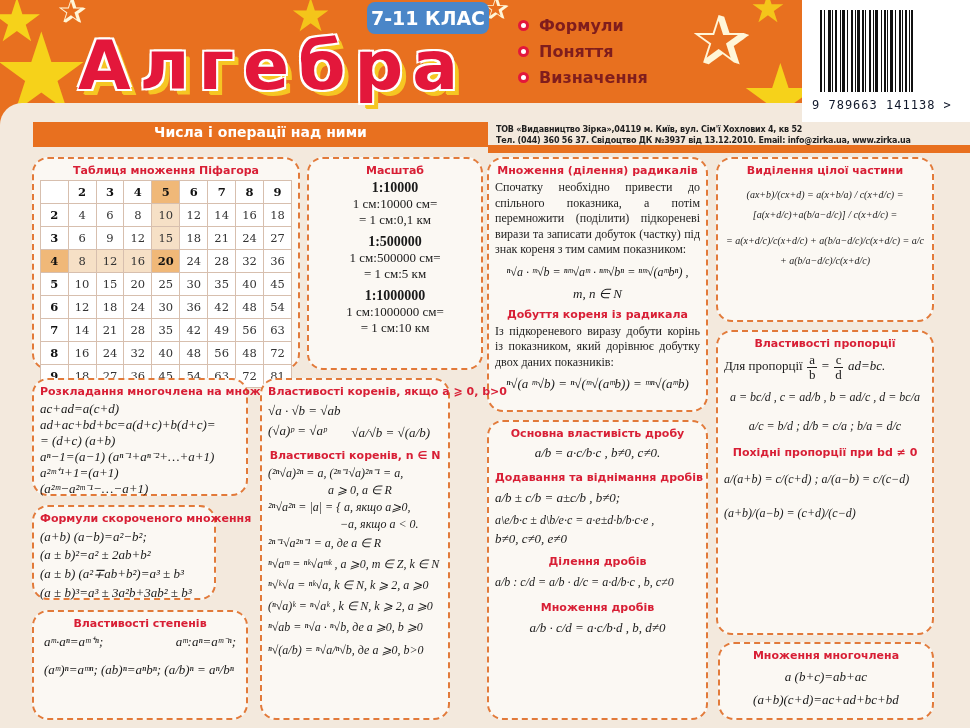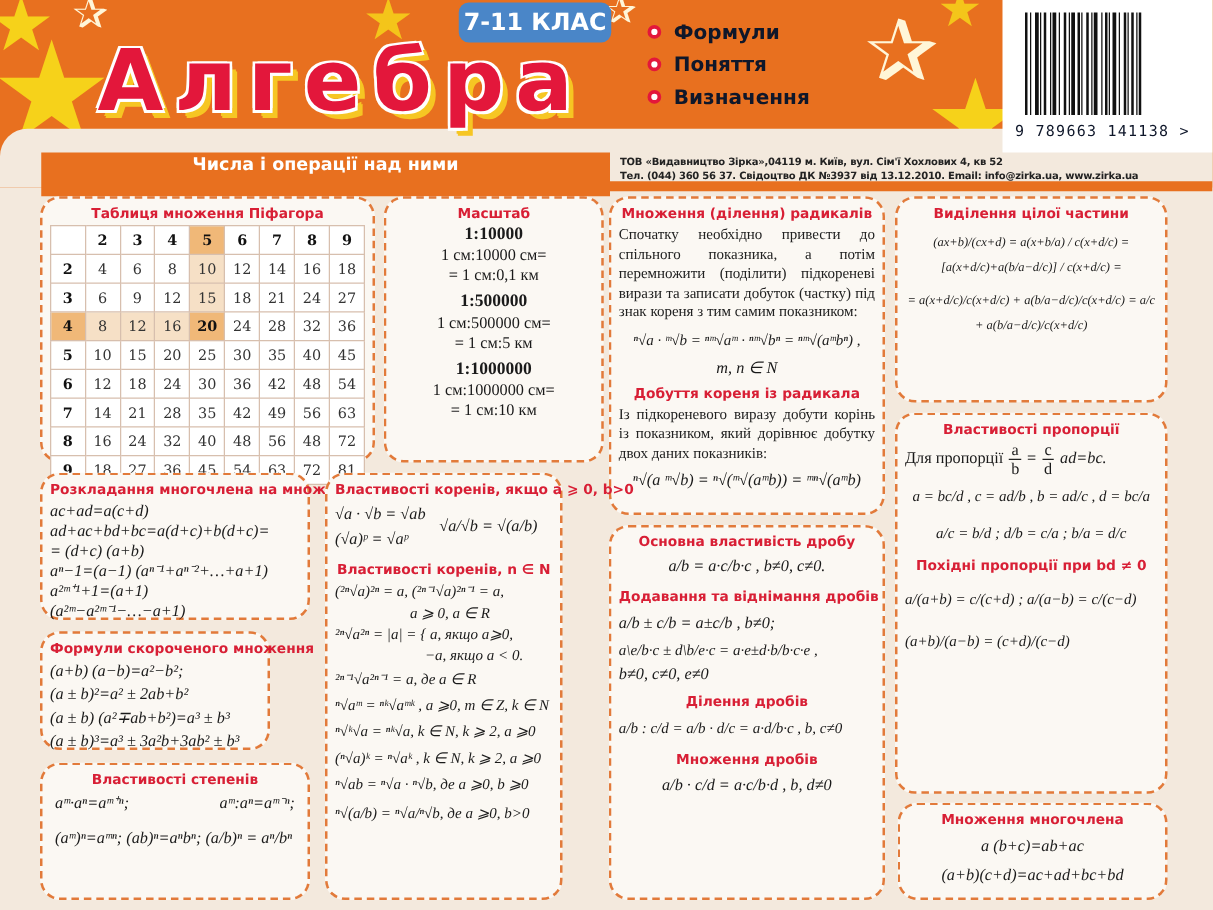--- a/index.html
+++ b/index.html
@@ -6,28 +6,28 @@
 html,body{width:970px;height:728px;overflow:hidden}
 body{background:#f3e9dd;font-family:"DejaVu Serif",serif;color:#1a1a1a;position:relative}
 .header{position:absolute;left:0;top:0;width:970px;height:150px;background:#e8701f;overflow:hidden}
 .header .sheet{position:absolute;left:0;top:103px;width:970px;height:60px;background:#f3e9dd;border-radius:22px 0 0 0}
 .star{position:absolute;color:#f6d21a;line-height:1}
 .star.w{color:#fff6d8}
 .star.y2{color:#f4c51a}
 .title{position:absolute;left:78px;top:26px;font-family:"DejaVu Sans",sans-serif;font-weight:bold;font-size:68px;color:#e3173b;letter-spacing:9px;text-shadow:2px 2px 0 #fff,-2px -2px 0 #fff,2px -2px 0 #fff,-2px 2px 0 #fff,5px 5px 0 #f6c623,6px 6px 0 #f6c623}
 .klas{position:absolute;left:367px;top:2px;width:122px;height:32px;background:#4a86c8;border-radius:8px;color:#fff;font-family:"DejaVu Sans",sans-serif;font-weight:bold;font-size:19px;text-align:center;line-height:32px}
 .bullets{position:absolute;left:518px;top:12px}
-.bullets .b{display:flex;align-items:center;height:26px;font-family:"DejaVu Sans",sans-serif;font-weight:bold;font-size:16px;color:#0f172a}
+.bullets .b{display:flex;align-items:center;height:26px;font-family:"DejaVu Sans",sans-serif;font-weight:bold;font-size:16px;color:#7f1d1d}
 .bullets .dot{width:11px;height:11px;border-radius:50%;background:#fff;border:3px solid #e3173b;margin-right:10px}
 .barcode{position:absolute;left:802px;top:0;width:168px;height:122px;background:#fff}
 .barcode .bars{position:absolute;left:18px;top:10px;width:130px;height:82px;display:flex}
 .barcode .bars span{display:block;height:100%;background:#111}
 .barcode .num{position:absolute;left:10px;top:98px;font-family:"DejaVu Sans Mono",monospace;font-size:12px;letter-spacing:1px;color:#0f172a}
 .pub{position:absolute;left:496px;top:124px;font-family:"DejaVu Sans",sans-serif;font-size:8px;font-weight:bold;color:#222;line-height:11px;letter-spacing:-0.2px}
-.band{position:absolute;left:33px;top:122px;width:455px;height:35px;background:#e8701f;color:#fff;font-family:"DejaVu Sans",sans-serif;font-weight:bold;font-size:14px;text-align:center;line-height:21px}
+.band{position:absolute;left:33px;top:122px;width:455px;height:25px;background:#e8701f;color:#fff;font-family:"DejaVu Sans",sans-serif;font-weight:bold;font-size:14px;text-align:center;line-height:21px}
 .band2{position:absolute;left:488px;top:145px;width:482px;height:8px;background:#e8701f}
 .card{position:absolute;background:#fbf8f3;border:2px dashed #e27a3a;border-radius:16px;padding:4px 6px}
 .card h3{font-family:"DejaVu Sans",sans-serif;font-weight:bold;color:#d81f35;font-size:11px;text-align:center;margin:1px 0 3px;white-space:nowrap}
 .f{font-family:"Liberation Serif",serif;font-style:italic;font-size:13px;line-height:16px;white-space:nowrap}
 .c{text-align:center}
 .up{font-family:"Liberation Serif",serif;font-size:13px;line-height:16px;white-space:nowrap}
 .frac{display:inline-flex;flex-direction:column;align-items:center;vertical-align:middle;margin:0 1px}
 .frac>span:first-child{border-bottom:1px solid #222;padding:0 2px;line-height:14px}
 .frac>span:last-child{line-height:14px;padding:0 2px}
 table.pyth{border-collapse:collapse;margin:0 auto;font-family:"DejaVu Serif",serif;font-size:11.5px}
@@ -272,21 +272,21 @@
     <span>aᵐ:aⁿ=aᵐ⁻ⁿ;</span>
   </div>
   <div class="f" style="margin-top:12px;padding-left:4px">
     <span>(aᵐ)ⁿ=aᵐⁿ; (ab)ⁿ=aⁿbⁿ;</span>
     <span>(a/b)ⁿ = aⁿ/bⁿ</span>
   </div>
 </div>
 
 <div class="card" style="left:260px;top:378px;width:190px;height:342px">
   <h3>Властивості коренів, якщо a ⩾ 0, b&gt;0</h3>
-  <div style="display:flex;justify-content:space-between;align-items:center">
+  <div style="display:flex;justify-content:space-between;align-items:flex-end">
     <div>
       <div class="f" style="line-height:20px">√a · √b = √ab</div>
       <div class="f" style="line-height:20px">(√a)ᵖ = √aᵖ</div>
     </div>
     <div class="f" style="padding-right:12px">√a/√b = √(a/b)</div>
   </div>
   <h3 style="margin-top:8px">Властивості коренів, n ∈ N</h3>
   <div class="f" style="font-size:12px;line-height:17px">(²ⁿ√a)²ⁿ = a,  (²ⁿ⁻¹√a)²ⁿ⁻¹ = a,</div>
   <div class="f" style="font-size:12px;line-height:17px;padding-left:60px">a ⩾ 0, a ∈ R</div>
   <div class="f" style="font-size:12px;line-height:17px">²ⁿ√a²ⁿ = |a| = { a, якщо a⩾0,</div>

